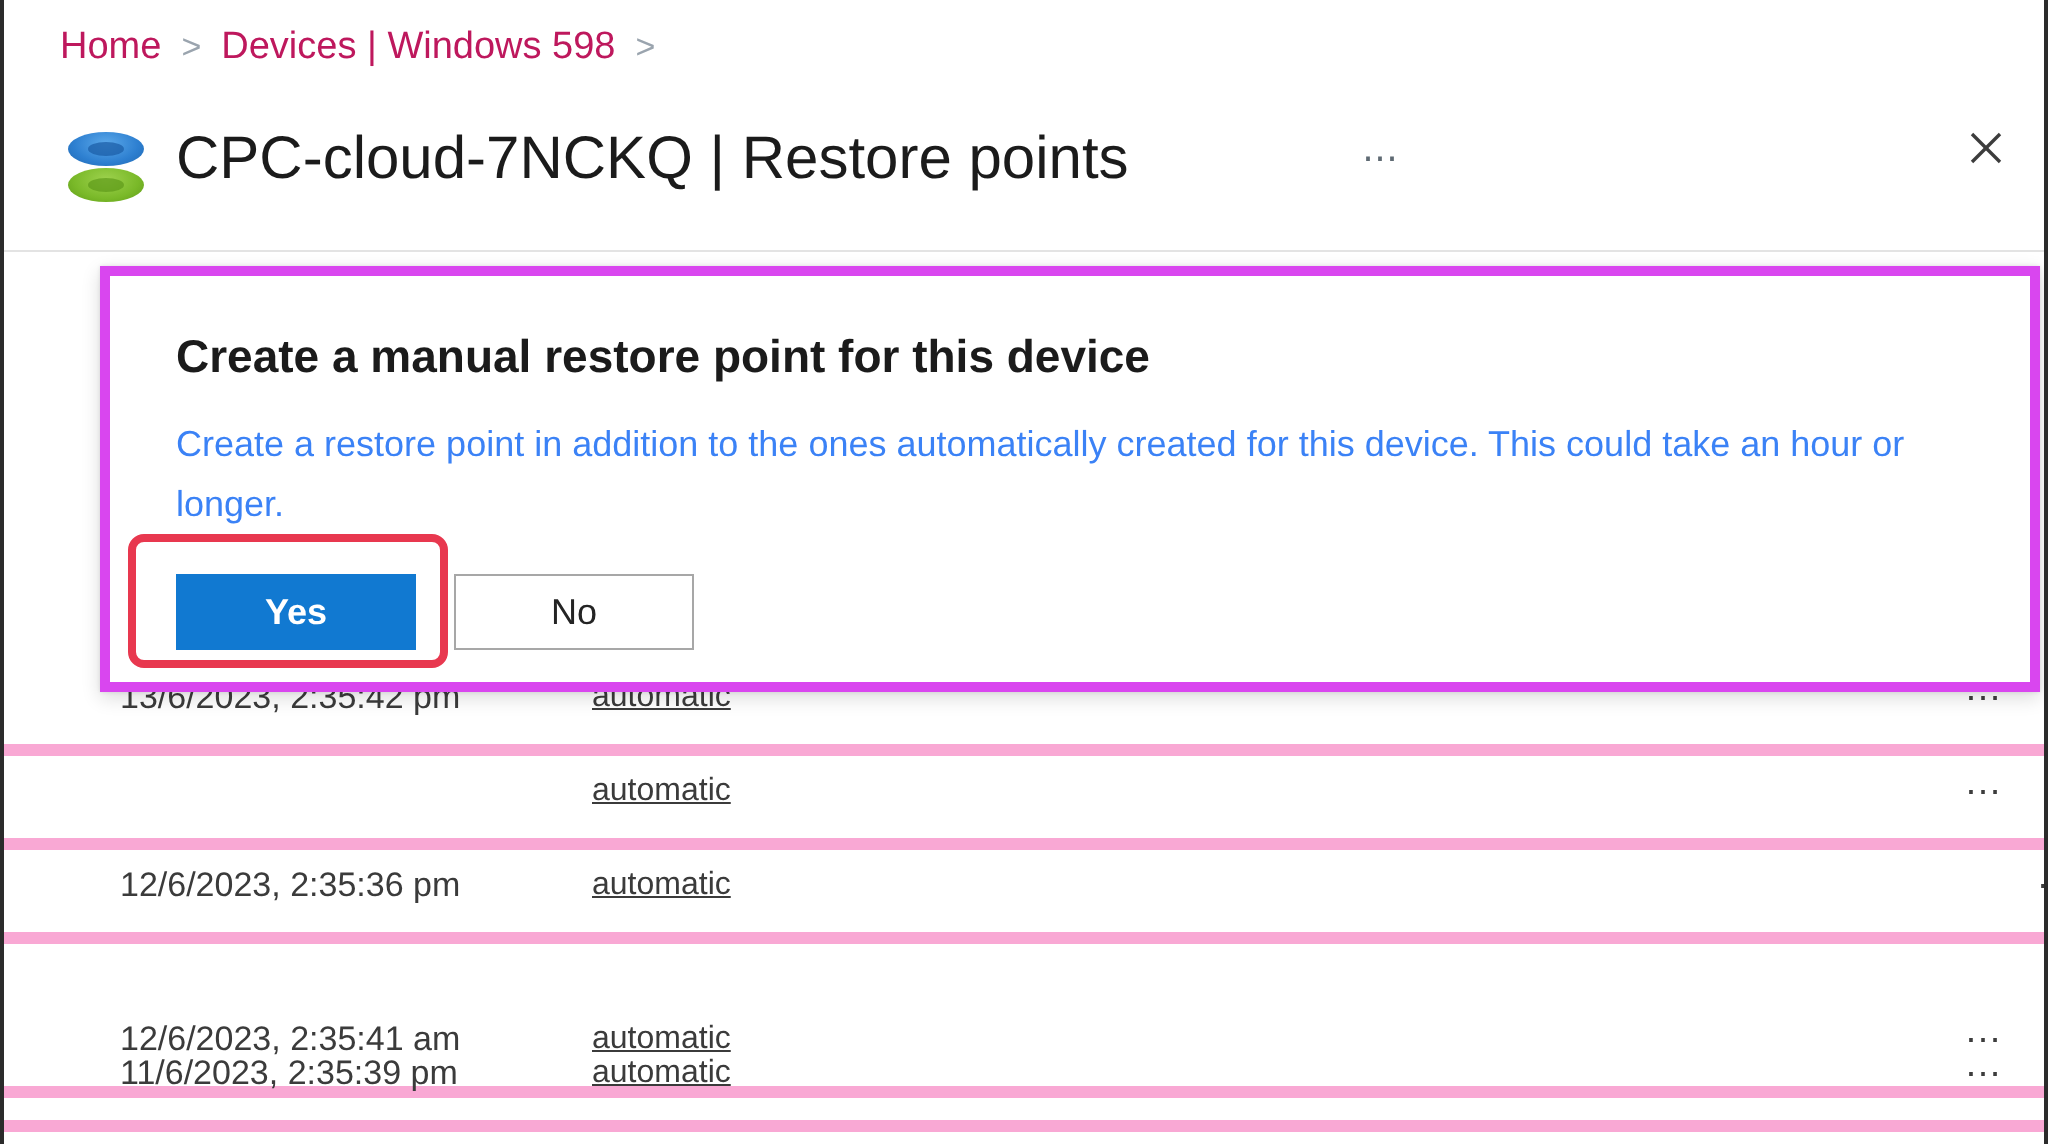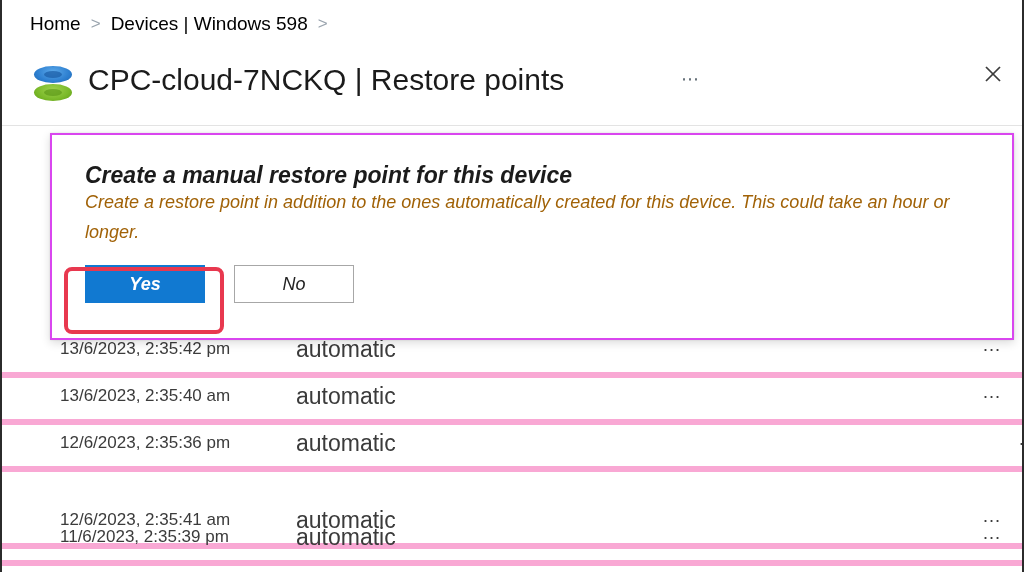--- a/index.html
+++ b/index.html
@@ -36,21 +36,21 @@
     position: absolute;
     left: 30px;
     top: 12px;
     display: flex;
     align-items: center;
     font-size: 19px;
     line-height: 24px;
     white-space: nowrap;
   }
   .crumb-link {
-    color: #000000;
+    color: #be185d;
     cursor: pointer;
   }
   .crumb-sep {
     color: #9aa4ae;
     margin: 0 10px;
     font-size: 17px;
   }
 
   
   .title-row {
@@ -175,24 +175,25 @@
     top: 13px;
     font-size: 17px;
     line-height: 22px;
     color: #3b3b3b;
     white-space: nowrap;
   }
   .cell-type {
     position: absolute;
     left: 294px;
     top: 13px;
-    font-size: 23px;
+    font-size: 16px;
     line-height: 22px;
     color: #3b3b3b;
     white-space: nowrap;
+    text-decoration: underline;
   }
   .row-more {
     position: absolute;
     right: 12px;
     top: 12px;
     width: 34px;
     height: 22px;
     color: #3d3d3d;
     font-size: 19px;
     letter-spacing: 3px;
@@ -202,49 +203,48 @@
   }
 
   
   .dialog {
     position: absolute;
     left: 50px;
     top: 133px;
     width: 960px;
     height: 203px;
     background: #ffffff;
-    border: 2px solid #d946ef;
+    border: 5px solid #d946ef;
     box-shadow: 0 3px 9px rgba(0,0,0,.14), 0 0 2px rgba(0,0,0,.10);
     z-index: 40;
-    font-style: italic;
   }
   .dialog-title {
     position: absolute;
     left: 33px;
     top: 25px;
     font-size: 23px;
     line-height: 30px;
     font-weight: 700;
     color: #1b1b1b;
     white-space: nowrap;
   }
   .dialog-body {
     position: absolute;
     left: 33px;
-    top: 52px;
+    top: 69px;
     width: 910px;
     font-size: 18px;
     line-height: 30px;
-    color: #a16207;
+    color: #3b82f6;
   }
 
   .dialog-actions {
     position: absolute;
     left: 33px;
-    top: 130px;
+    top: 149px;
     display: flex;
     align-items: flex-start;
   }
   .btn {
     height: 38px;
     min-width: 118px;
     font-size: 18px;
     font-family: "Liberation Sans", sans-serif;
     cursor: pointer;
     display: flex;
@@ -257,21 +257,21 @@
     color: #ffffff;
     border: 1px solid #1179d1;
     font-weight: 700;
     width: 120px;
   }
   .btn-secondary {
     background: #ffffff;
     color: #242424;
     border: 1px solid #a7a7a7;
     width: 120px;
-    margin-left: 29px;
+    margin-left: 19px;
   }
 
   
   .highlight-box {
     position: absolute;
     left: 64px;
     top: 267px;
     width: 152px;
     height: 59px;
     border: 4px solid #e8384f;
@@ -317,21 +317,20 @@
 
 <div class="table-area">
 
   <div class="row" style="top:199px;">
     <span class="cell-date">13/6/2023, 2:35:42 pm</span>
     <span class="cell-type">automatic</span>
     <span class="row-more">…</span>
   </div>
 
   <div class="row" style="top:246px;">
-    <span class="cell-date">13/6/2023, 2:35:40 am</span>
     <span class="cell-type">automatic</span>
     <span class="row-more">…</span>
   </div>
 
   <div class="row" style="top:293px;padding-left:36px;">
     <span class="cell-date">12/6/2023, 2:35:36 pm</span>
     <span class="cell-type">automatic</span>
     <span class="row-more">…</span>
   </div>
 

